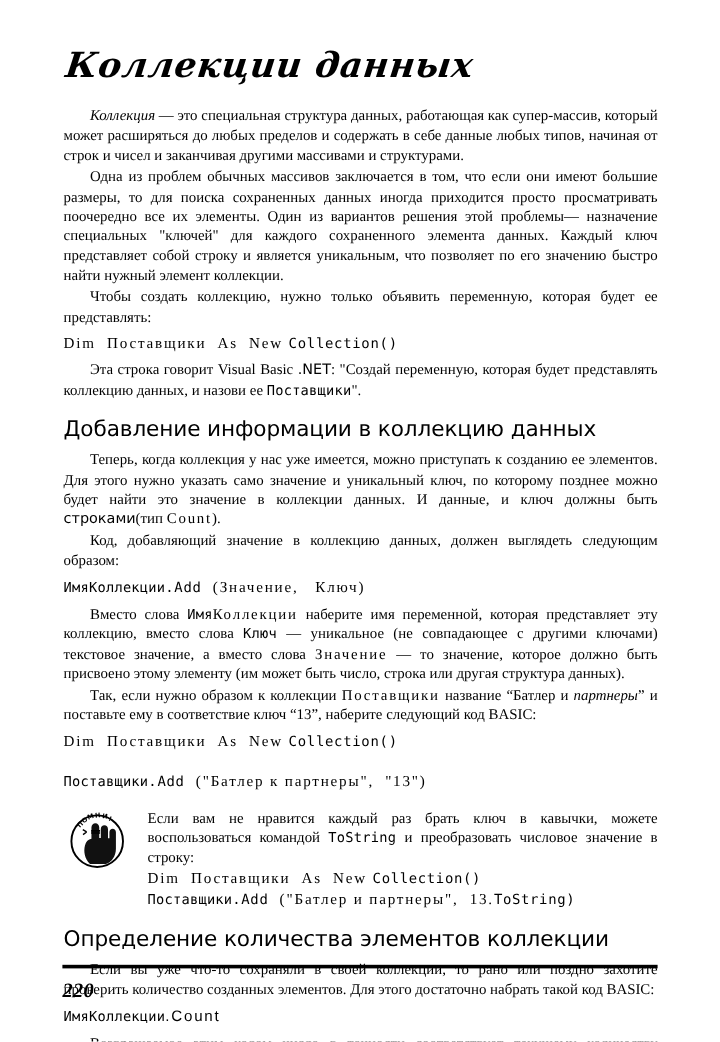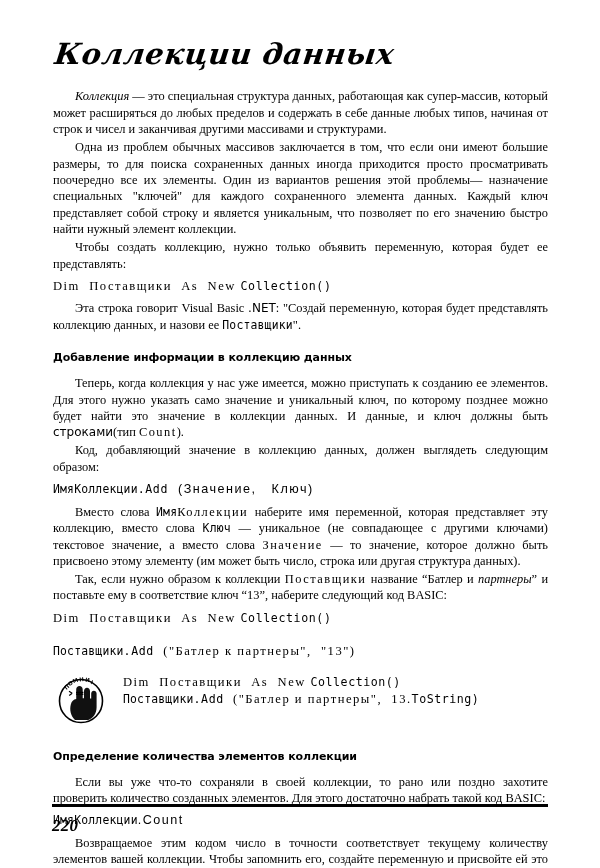--- a/index.html
+++ b/index.html
@@ -68,22 +68,22 @@
   }
   .sans-inline {
     font-family: "DejaVu Sans", "Liberation Sans", sans-serif;
     font-size: 12px;
   }
   .serif-sp { letter-spacing: 1.5px; }
 
   
   h2.section {
     font-family: "DejaVu Sans", "Liberation Sans", sans-serif;
-    font-weight: 700;
-    font-size: 11px;
+    font-weight: 400;
+    font-size: 18px;
     line-height: 20px;
     margin: 15px 0 7px 0;
     letter-spacing: -0.1px;
   }
 
   
   .code {
     font-family: "DejaVu Sans Mono", "Liberation Mono", monospace;
     font-size: 11.6px;
     line-height: 16.5px;
@@ -160,21 +160,21 @@
     <div class="code first last"><span class="serif-sp" style="font-family:'Liberation Serif',serif;font-size:12.6px">Dim  Поставщики  As  New </span><span>Collection()</span></div>
 
     <p class="body"><span>Эта строка говорит Visual Basic </span><span class="sans-inline">.NET</span><span>: "Создай переменную, которая будет представлять коллекцию данных, и назови ее </span><span class="mono">Поставщики</span><span>".</span></p>
 
     <h2 class="section">Добавление информации в коллекцию данных</h2>
 
     <p class="body"><span>Теперь, когда коллекция у нас уже имеется, можно приступать к созданию ее элементов. Для этого нужно указать само значение и уникальный ключ, по которому позднее можно будет найти это значение в коллекции данных. И данные, и ключ должны быть </span><span class="sans-inline">строками</span><span>(тип </span><span class="serif-sp">Count</span><span>).</span></p>
 
     <p class="body">Код, добавляющий значение в коллекцию данных, должен выглядеть следующим образом:</p>
 
-    <div class="code first last"><span class="mono">ИмяКоллекции</span><span>.Add</span><span class="serif-sp" style="font-family:Liberation Sans, sans-serif;font-size:12.6px">  (Значение,   Ключ)</span></div>
+    <div class="code first last"><span class="mono">ИмяКоллекции</span><span>.Add</span><span class="serif-sp" style="font-family:Liberation Serif, serif;font-size:12.6px">  (Значение,   Ключ)</span></div>
 
     <p class="body"><span>Вместо слова </span><span class="mono">Имя</span><span class="serif-sp">Коллекции</span><span> наберите имя переменной, которая представляет эту коллекцию, вместо слова </span><span class="mono">Ключ</span><span> — уникальное (не совпадающее с другими ключами) текстовое значение, а вместо слова </span><span class="serif-sp">Значение</span><span> — то значение, которое должно быть присвоено этому элементу (им может быть число, строка или другая структура данных).</span></p>
 
     <p class="body"><span>Так, если нужно образом к коллекции </span><span class="serif-sp">Поставщики</span><span> название “</span><span>Батлер</span><span> и </span><span class="it">партнеры</span><span>” и поставьте ему в соответствие ключ “13”, наберите следующий код BASIC:</span></p>
 
     <div class="code first"><span class="serif-sp" style="font-family:'Liberation Serif',serif;font-size:12.6px">Dim  Поставщики  As  New </span><span>Collection()</span></div>
 
     <div class="code last"><span class="mono">Поставщики</span><span>.Add</span><span class="serif-sp" style="font-family:'Liberation Serif',serif;font-size:12.6px">  ("Батлер к партнеры",  "13")</span></div>
 
     <div class="tipbox">
@@ -196,20 +196,21 @@
             <text transform="translate(11.5,16) rotate(-44)">П</text>
             <text transform="translate(14.5,12.2) rotate(-33)">О</text>
             <text transform="translate(18.6,9.2) rotate(-20)">М</text>
             <text transform="translate(24.4,7.4) rotate(-6)">Н</text>
             <text transform="translate(30.0,7.6) rotate(8)">И</text>
             <text transform="translate(35.0,9.5) rotate(22)">!</text>
           </g>
         </svg>
       </div>
       <div class="tip-body">
+        <p class="body"><span>Если вам не нравится каждый раз брать ключ в кавычки, можете воспользоваться командой </span><span class="mono">ToString</span><span> и преобразовать числовое значение в строку:</span></p>
         <div class="code"><span class="serif-sp" style="font-family:'Liberation Serif',serif;font-size:12.6px">Dim  Поставщики  As  New </span><span>Collection()</span></div>
         <div class="code"><span class="mono">Поставщики</span><span>.Add</span><span class="serif-sp" style="font-family:'Liberation Serif',serif;font-size:12.6px">  ("Батлер и партнеры",  13.</span><span>ToString)</span></div>
       </div>
     </div>
 
     <h2 class="section">Определение количества элементов коллекции</h2>
 
     <p class="body">Если вы уже что-то сохраняли в своей коллекции, то рано или поздно захотите проверить количество созданных элементов. Для этого достаточно набрать такой код BASIC:</p>
 
     <div class="code first last"><span class="mono">ИмяКоллекции</span><span class="serif-sp" style="font-family:Liberation Sans, sans-serif;font-size:12.6px">.Count</span></div>

